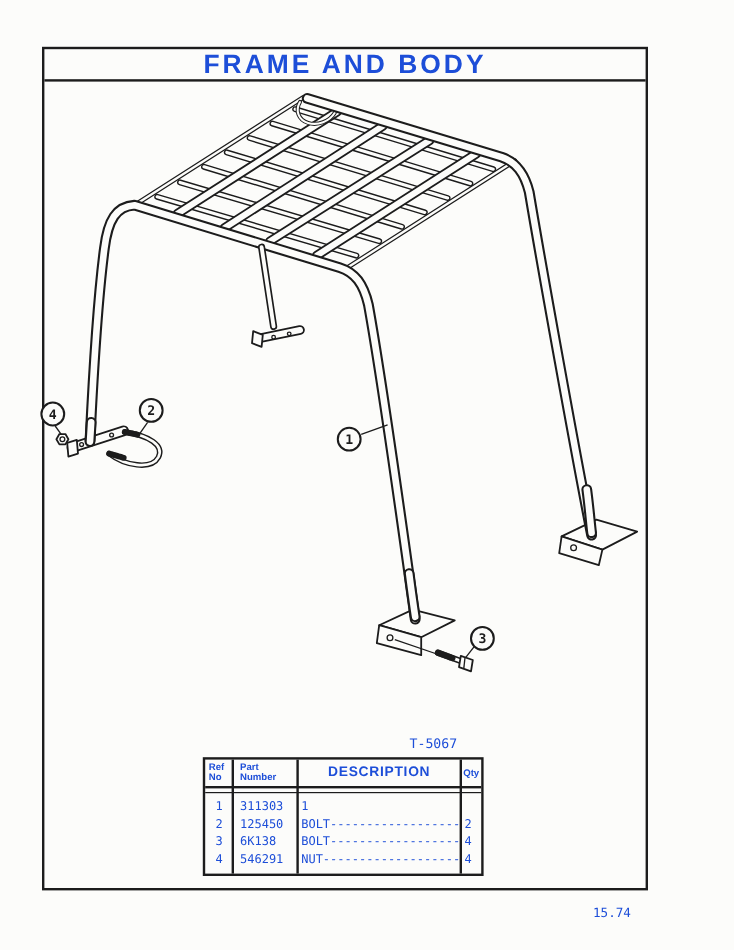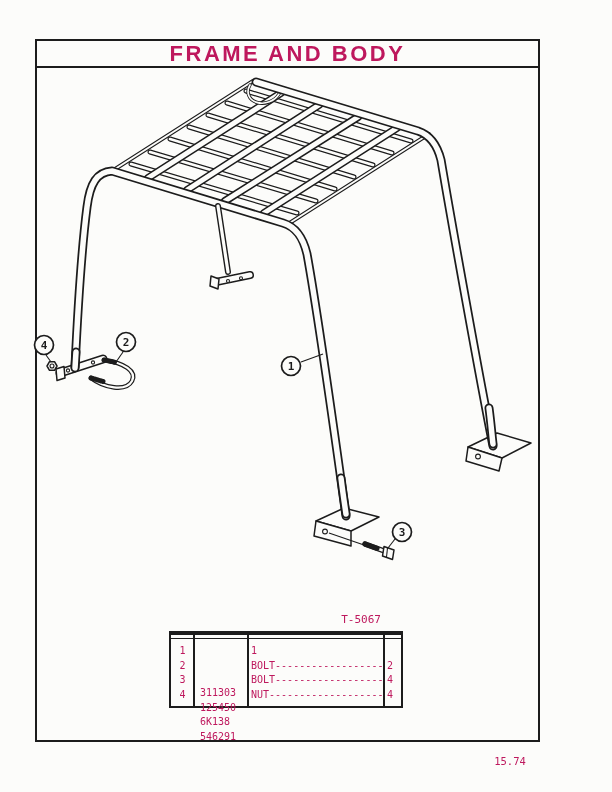--- a/index.html
+++ b/index.html
@@ -1,17 +1,17 @@
 <!DOCTYPE html>
 <html><head>
 <meta charset="utf-8">
 <style>
   html,body{margin:0;padding:0;background:#e8e8e6;}
   .sheet{position:relative;width:612px;height:792px;background:#fcfcfa;overflow:hidden;
-         font-family:"DejaVu Sans Mono",monospace;color:#be185d;}
+         font-family:"DejaVu Sans Mono",monospace;color:#1d4ed8;}
   .frame{position:absolute;left:35px;top:39px;width:501px;height:699px;border:2px solid #1c1c1c;}
   .title-band{height:25px;border-bottom:2px solid #1c1c1c;display:flex;align-items:center;justify-content:center;}
   .title{font-family:"Liberation Sans",sans-serif;font-weight:bold;font-size:22px;letter-spacing:2.5px;}
   .art{position:absolute;left:0;top:0;}
   .k{stroke:#1c1c1c;fill:none;stroke-linecap:round;stroke-linejoin:round;}
   .w{stroke:#fcfcfa;fill:none;stroke-linecap:round;stroke-linejoin:round;}
   .face{fill:#fcfcfa;stroke:#1c1c1c;stroke-width:1.5;stroke-linejoin:round;}
   .hole{fill:#fcfcfa;stroke:#1c1c1c;stroke-width:1.1;}
   .thin{stroke:#1c1c1c;stroke-width:1.1;fill:none;}
   .callout-circle{fill:#fcfcfa;stroke:#1c1c1c;stroke-width:1.7;}
@@ -24,21 +24,21 @@
   .th{font-family:"Liberation Sans",sans-serif;font-weight:bold;}
   .th.ref{font-size:8px;line-height:8.5px;padding:2.5px 0 0 3px;}
   .th.part{font-size:8px;line-height:8.5px;padding:2.5px 0 0 6px;}
   .th.desc{font-size:11.5px;display:flex;align-items:center;justify-content:center;letter-spacing:0.6px;}
   .th.qty{font-size:8px;display:flex;align-items:center;padding-left:2px;}
   .dbl{height:0;border-top:2px solid #1c1c1c;}
   .dbl2{height:3px;border-bottom:1px solid #1c1c1c;}
   .tbody{padding:5px 0 4px;}
   .tr{display:grid;grid-template-columns:23px 54px 136px 17px;height:14.5px;font-size:10px;line-height:14.5px;white-space:nowrap;}
   .td.ref{text-align:center;}
-  .td.part{padding-left:6px;margin-top:42px;}
+  .td.part{padding-left:6px;}
   .td.desc{padding-left:3px;}
   .td.qty{padding-left:3px;}
   .page-num{position:absolute;left:480px;top:755px;width:60px;text-align:center;font-size:10.5px;}
 </style>
 </head>
 <body>
 
 <div class="sheet">
 
   <div class="frame">
@@ -153,20 +153,32 @@
     </g>
   </svg>
 
 
   <div class="fig-num">T-5067</div>
 
   <div class="parts-table">
     <div class="vline" style="left:22px;"></div>
     <div class="vline" style="left:76px;"></div>
     <div class="vline" style="left:212px;"></div>
+    <div class="thead">
+      <div class="th ref">
+        <div>Ref</div>
+        <div>No</div>
+      </div>
+      <div class="th part">
+        <div>Part</div>
+        <div>Number</div>
+      </div>
+      <div class="th desc">DESCRIPTION</div>
+      <div class="th qty">Qty</div>
+    </div>
     <div class="dbl"></div>
     <div class="dbl2"></div>
     <div class="tbody">
       <div class="tr">
         <div class="td ref">1</div>
         <div class="td part">311303</div>
         <div class="td qty">1</div>
       </div>
       <div class="tr">
         <div class="td ref">2</div>

